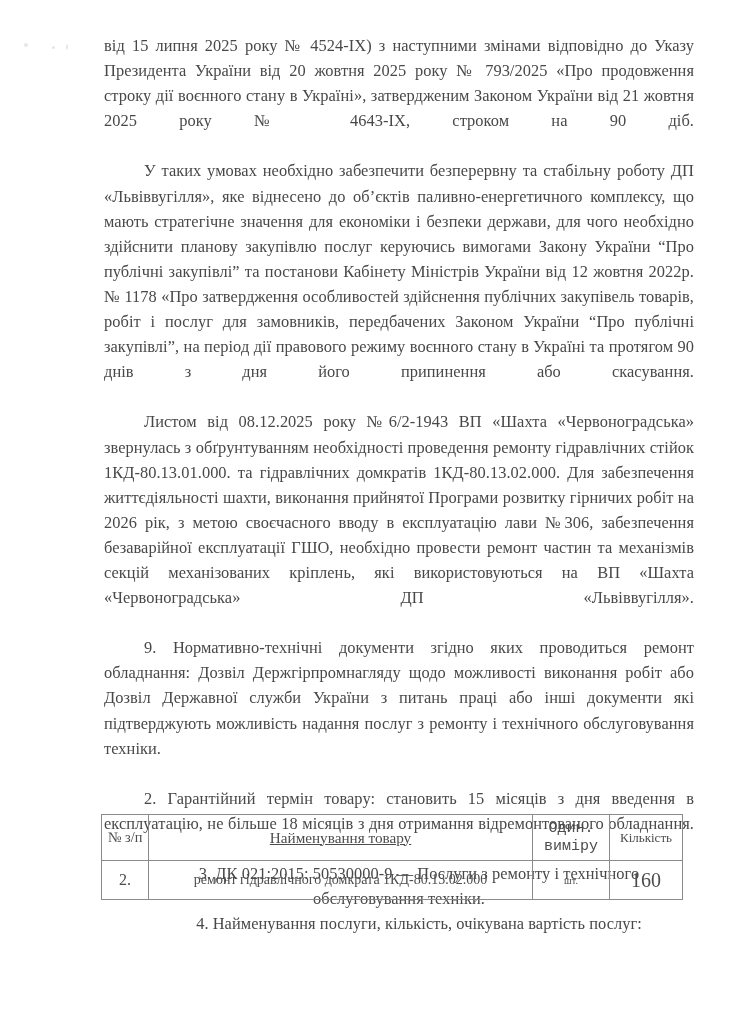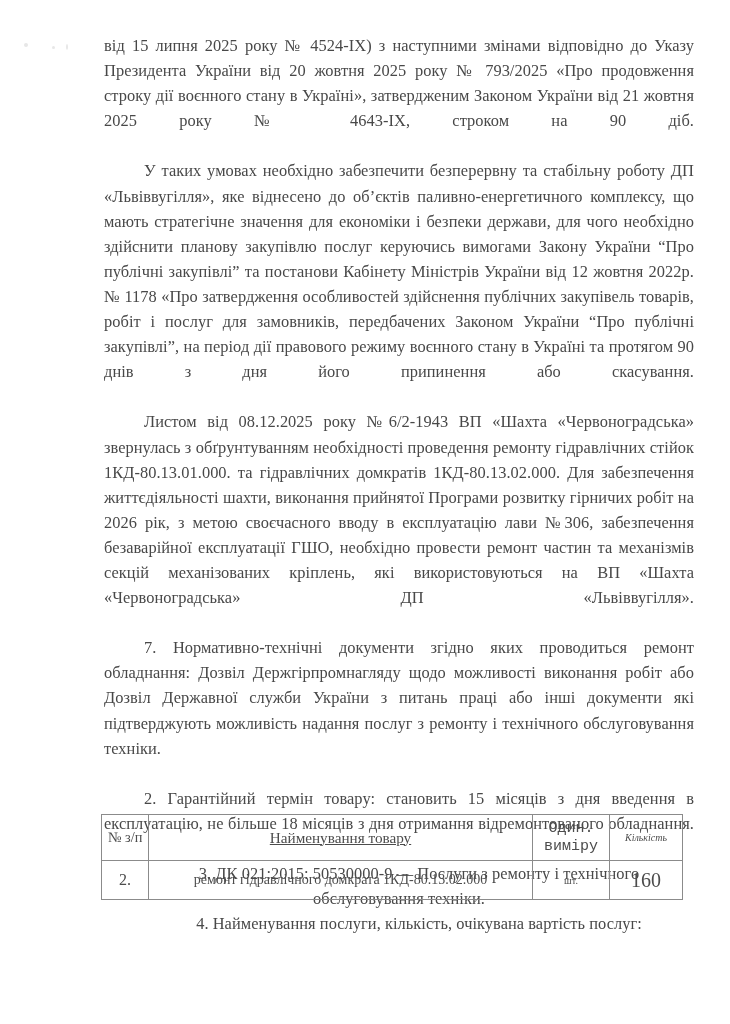--- a/index.html
+++ b/index.html
@@ -95,41 +95,41 @@
   .goods-table thead td {
     height: 45px;
   }
   .goods-table tbody td {
     height: 38px;
   }
 
   .th-num  { font-size: 14.4px; }
   .th-name { font-size: 15.2px; text-decoration: underline; }
   .th-unit { font-size: 15px; line-height: 18px; font-family: Liberation Mono, monospace; }
-  .th-qty  { font-size: 10px; font-style: italic; }
+  .th-qty  { font-size: 13px; }
 
   .cell-num  { font-size: 16px; }
   .cell-name { font-size: 14px; text-align: left; padding-left: 12px; }
   .cell-unit { font-size: 10px; }
   .cell-qty  { font-size: 20px; }
 </style>
 </head>
 <body>
 
 <div class="page">
 
   <span class="speck s1"></span>
   <span class="speck s2"></span>
   <span class="speck s3"></span>
 
   <div class="body-text">
     <p class="para no-indent">від 15 липня 2025 року № 4524-IX) з наступними змінами відповідно до Указу Президента України від 20 жовтня 2025 року № 793/2025 «Про продовження строку дії воєнного стану в Україні», затвердженим Законом України від 21 жовтня 2025 року № 4643-IX, строком на 90 діб.</p>
     <p class="para">У таких умовах необхідно забезпечити безперервну та стабільну роботу ДП «Львіввугілля», яке віднесено до об’єктів паливно-енергетичного комплексу, що мають стратегічне значення для економіки і безпеки держави, для чого необхідно здійснити планову закупівлю послуг керуючись вимогами Закону України “Про публічні закупівлі” та постанови Кабінету Міністрів України від 12 жовтня 2022р. № 1178 «Про затвердження особливостей здійснення публічних закупівель товарів, робіт і послуг для замовників, передбачених Законом України “Про публічні закупівлі”, на період дії правового режиму воєнного стану в Україні та протягом 90 днів з дня його припинення або скасування.</p>
     <p class="para">Листом від 08.12.2025 року №6/2-1943 ВП «Шахта «Червоноградська» звернулась з обґрунтуванням необхідності проведення ремонту гідравлічних стійок 1КД-80.13.01.000. та гідравлічних домкратів 1КД-80.13.02.000. Для забезпечення життєдіяльності шахти, виконання прийнятої Програми розвитку гірничих робіт на 2026 рік, з метою своєчасного вводу в експлуатацію лави №306, забезпечення безаварійної експлуатації ГШО, необхідно провести ремонт частин та механізмів секцій механізованих кріплень, які використовуються на ВП «Шахта «Червоноградська» ДП «Львіввугілля».</p>
-    <p class="para">7. Нормативно-технічні документи згідно яких проводиться ремонт обладнання: Дозвіл Держгірпромнагляду щодо можливості виконання робіт або Дозвіл Державної служби України з питань праці або інші документи які підтверджують можливість надання послуг з ремонту і технічного обслуговування техніки.</p>
+    <p class="para">9. Нормативно-технічні документи згідно яких проводиться ремонт обладнання: Дозвіл Держгірпромнагляду щодо можливості виконання робіт або Дозвіл Державної служби України з питань праці або інші документи які підтверджують можливість надання послуг з ремонту і технічного обслуговування техніки.</p>
     <p class="para">2. Гарантійний термін товару: становить 15 місяців з дня введення в експлуатацію, не більше 18 місяців з дня отримання відремонтованого обладнання.</p>
     <p class="para short">3. ДК 021:2015: 50530000-9 — Послуги з ремонту і технічного обслуговування техніки.</p>
     <p class="para short">4. Найменування послуги, кількість, очікувана вартість послуг:</p>
   </div>
 
   <table class="goods-table">
     <colgroup>
       <col class="col-num">
       <col class="col-name">
       <col class="col-unit">

